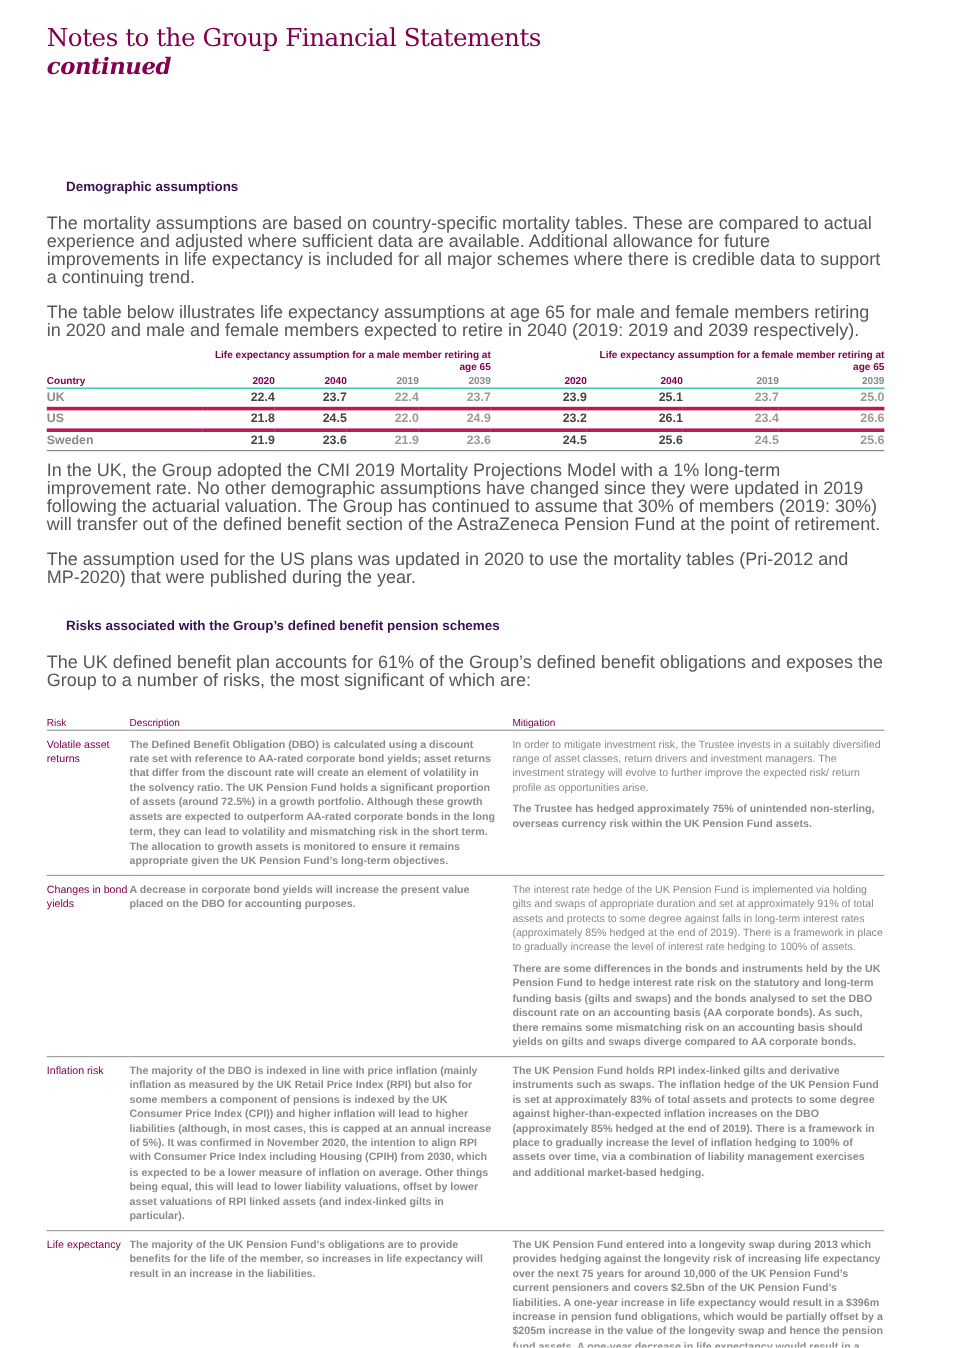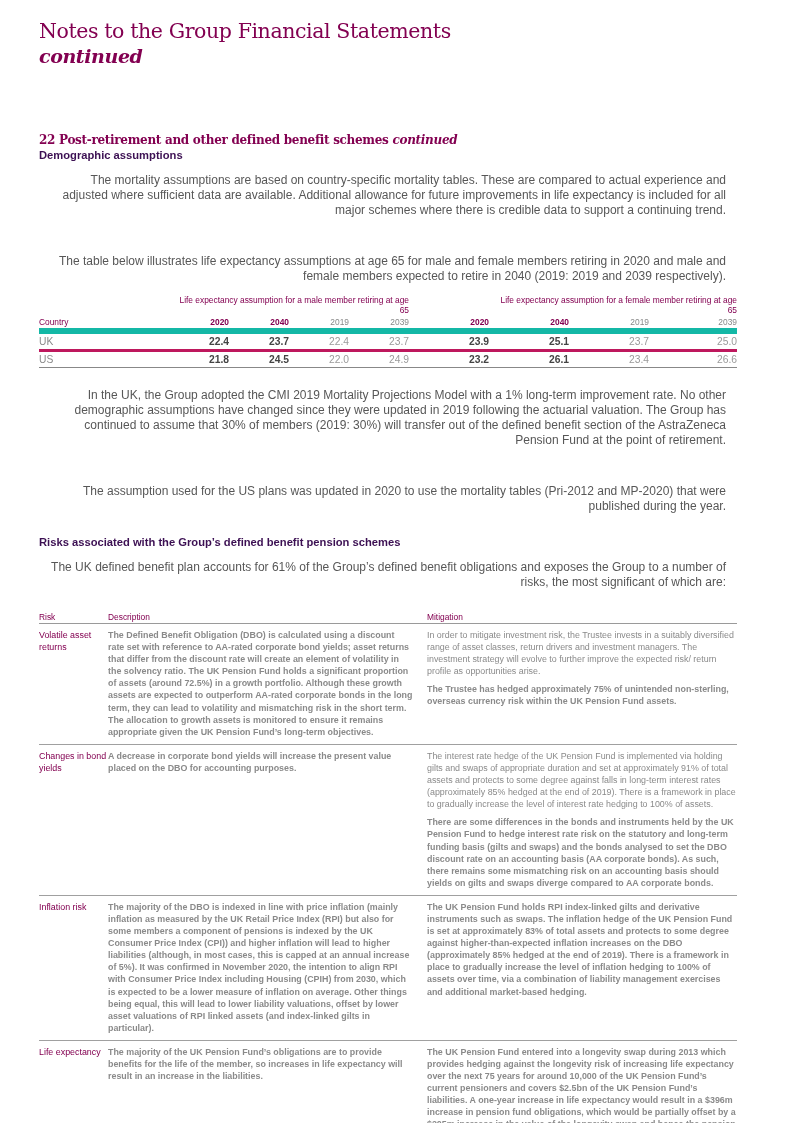--- a/index.html
+++ b/index.html
@@ -10,31 +10,31 @@
     color: #830051; line-height: 24px; letter-spacing: -0.4px; text-align: right; }
   .page-subtitle { position: absolute; left: 39px; top: 44px; margin: 0;
     font-family: "DejaVu Serif", serif; font-style: italic; font-size: 19px;
     color: #830051; line-height: 24px; letter-spacing: -0.4px; }
 
   .content { position: absolute; left: 39px; top: 133px; width: 698px; }
   .section-heading { font-family: "DejaVu Serif", serif; font-size: 12px;
     color: #830051; line-height: 15px; letter-spacing: -0.3px; margin: 0; }
   .section-heading em { font-style: italic; }
   .sub-heading { font-weight: bold; font-size: 11.2px; color: #3c1053;
-    line-height: 14px; margin: 0; }
-  p.body { font-size: 12px; line-height: 15px; color: #575757; margin: 11px; text-align: right; }
+    line-height: 14px; margin: 16px; }
+  p.body { font-size: 15px; line-height: 15px; color: #575757; margin: 0; }
   .gap { height: 14px; }
 
   
   table.le { width: 698px; border-collapse: collapse; margin-top: 7px;
     font-size: 9px; }
-  table.le td, table.le th { padding: 0; font-weight: normal; }
+  table.le td, table.le th { padding: 0; font-weight: bold; }
   .grp th { color: #830051; font-size: 8.4px; height: 13px; text-align: right;
     vertical-align: top; }
-  .hdr th { height: 13px; border-bottom: 6px solid #14b8a6; text-align: right;
+  .hdr th { height: 13px; border-bottom: 1px solid #14b8a6; text-align: right;
     color: #888; font-size: 8.4px; vertical-align: middle; }
   .hdr th.country { text-align: left; color: #830051; }
   .hdr th.cur { color: #830051; font-weight: bold; }
   table.le tbody td { height: 15px; border-bottom: 3px solid #be185d;
     text-align: right; font-size: 10.3px; color: #9a9a9a; }
   table.le tbody td.country { text-align: left; color: #8a8a8a; }
   table.le tbody td.cur { color: #444; font-weight: bold; }
   table.le tbody tr:last-child td { border-bottom: 1.5px solid #888; }
 
   
@@ -58,21 +58,20 @@
   .footer .ref { font-family: "DejaVu Serif", serif; font-size: 8.4px;
     color: #777; }
 </style>
 </head>
 <body>
 
 <h1 class="page-title">Notes to the Group Financial Statements</h1>
 <h2 class="page-subtitle">continued</h2>
 
 <div class="content">
-  <h3 class="section-heading"><span>22 Post-retirement and other defined benefit schemes</span> <em>continued</em></h3>
   <h4 class="sub-heading">Demographic assumptions</h4>
   <p class="body">The mortality assumptions are based on country-specific mortality tables. These are compared to actual experience and adjusted where sufficient data are available. Additional allowance for future improvements in life expectancy is included for all major schemes where there is credible data to support a continuing trend.</p>
   <div class="gap"></div>
   <p class="body">The table below illustrates life expectancy assumptions at age 65 for male and female members retiring in 2020 and male and female members expected to retire in 2040 (2019: 2019 and 2039 respectively).</p>
 
   <table class="le">
     <colgroup>
       <col style="width:130px">
         <col style="width:60px">
         <col style="width:60px">
@@ -117,20 +116,31 @@
         <tr>
           <td class="country">US</td>
           <td class="cur">21.8</td>
           <td class="cur">24.5</td>
           <td>22.0</td>
           <td>24.9</td>
           <td class="cur">23.2</td>
           <td class="cur">26.1</td>
           <td>23.4</td>
           <td>26.6</td>
+        </tr>
+        <tr>
+          <td class="country">Sweden</td>
+          <td class="cur">21.9</td>
+          <td class="cur">23.6</td>
+          <td>21.9</td>
+          <td>23.6</td>
+          <td class="cur">24.5</td>
+          <td class="cur">25.6</td>
+          <td>24.5</td>
+          <td>25.6</td>
         </tr>
       </tbody>
   </table>
 
   <div class="gap" style="height:9px"></div>
   <p class="body">In the UK, the Group adopted the CMI 2019 Mortality Projections Model with a 1% long-term improvement rate. No other demographic assumptions have changed since they were updated in 2019 following the actuarial valuation. The Group has continued to assume that 30% of members (2019: 30%) will transfer out of the defined benefit section of the AstraZeneca Pension Fund at the point of retirement.</p>
   <div class="gap"></div>
   <p class="body">The assumption used for the US plans was updated in 2020 to use the mortality tables (Pri-2012 and MP-2020) that were published during the year.</p>
   <div class="gap" style="height:10px"></div>
   <h4 class="sub-heading">Risks associated with the Group’s defined benefit pension schemes</h4>

